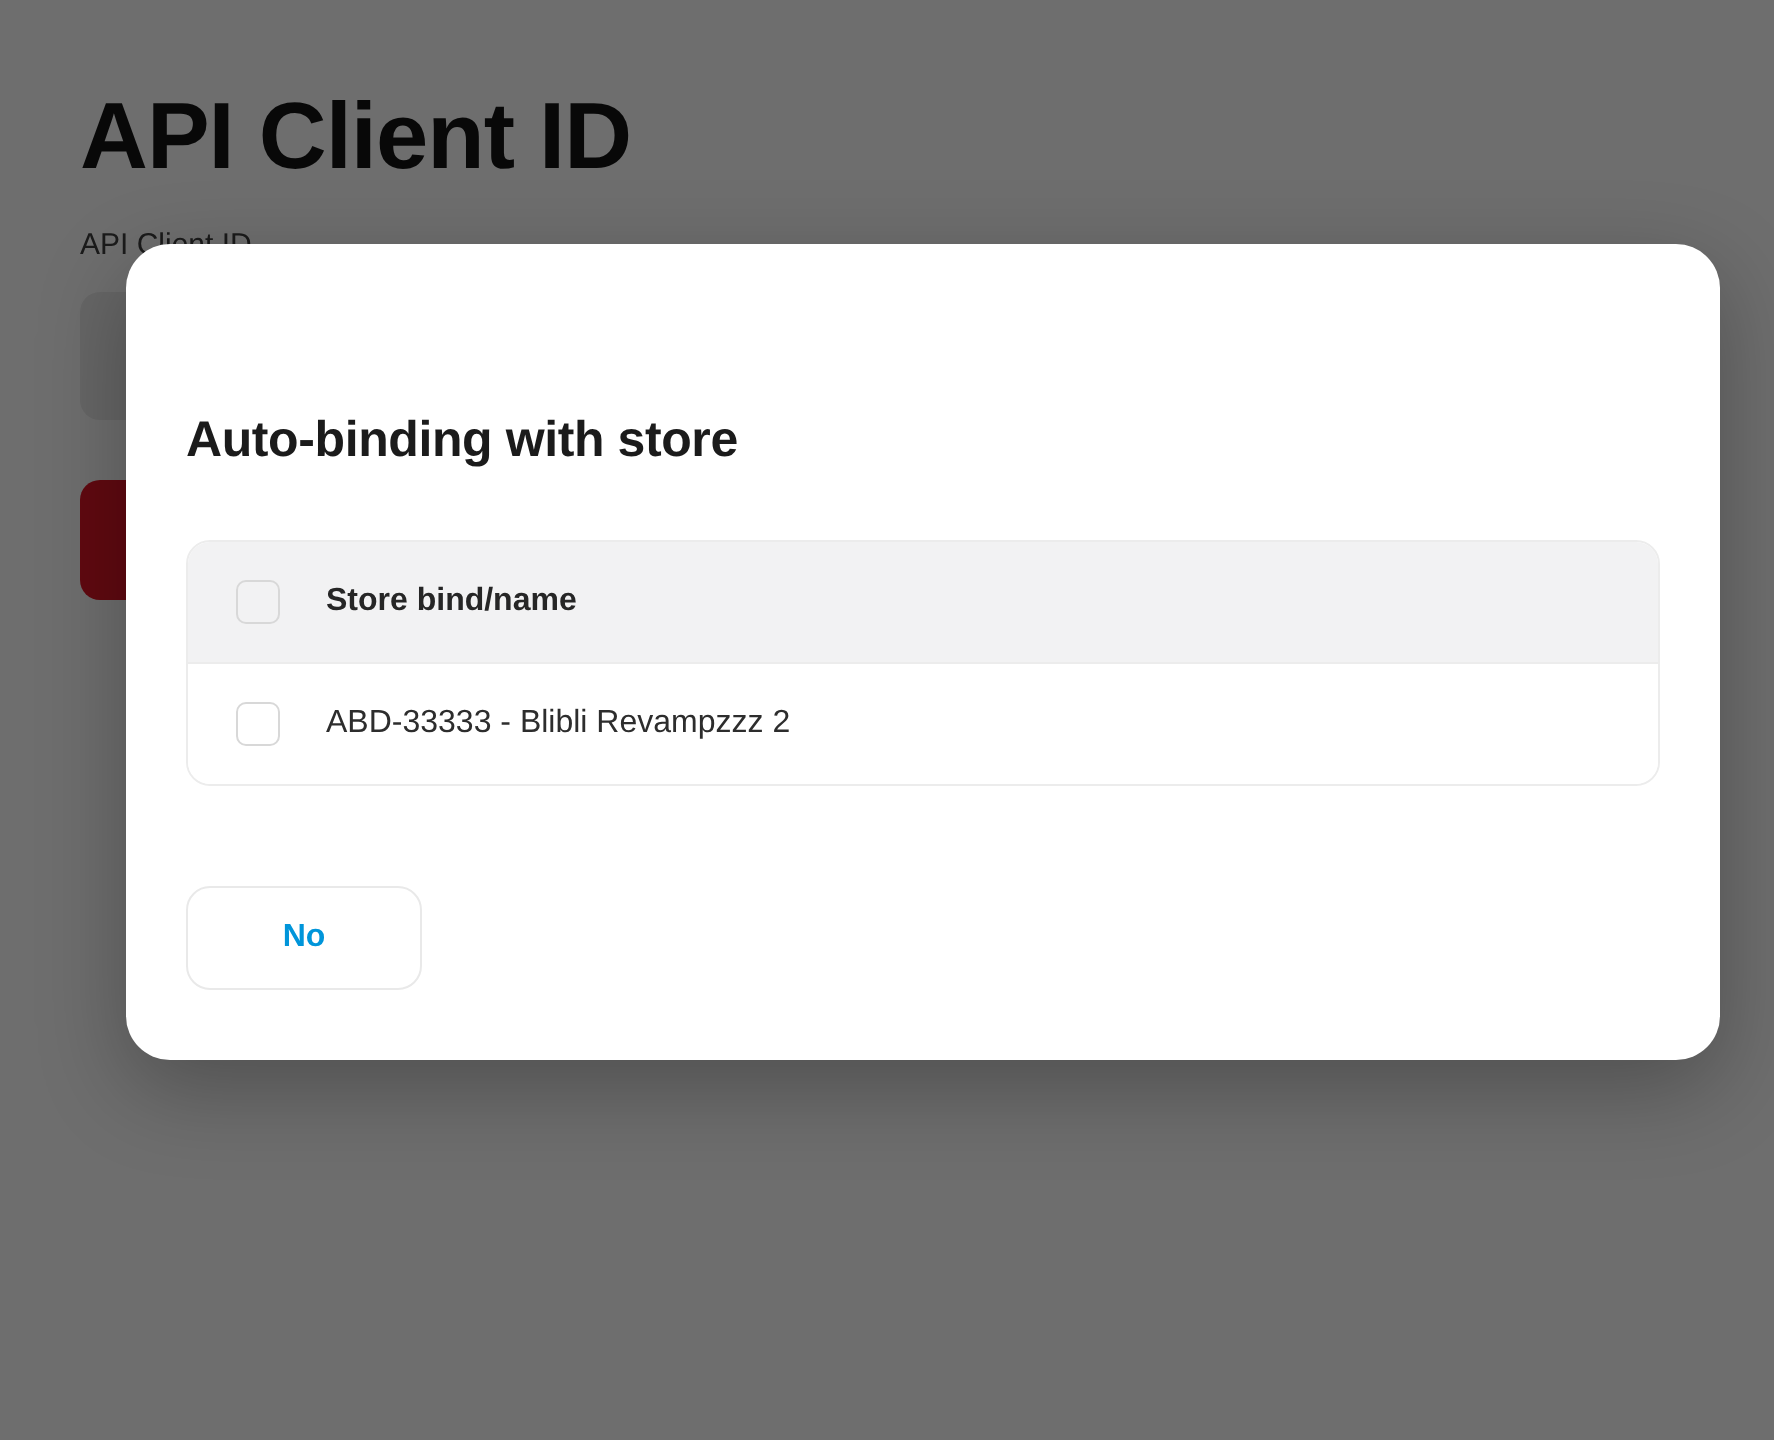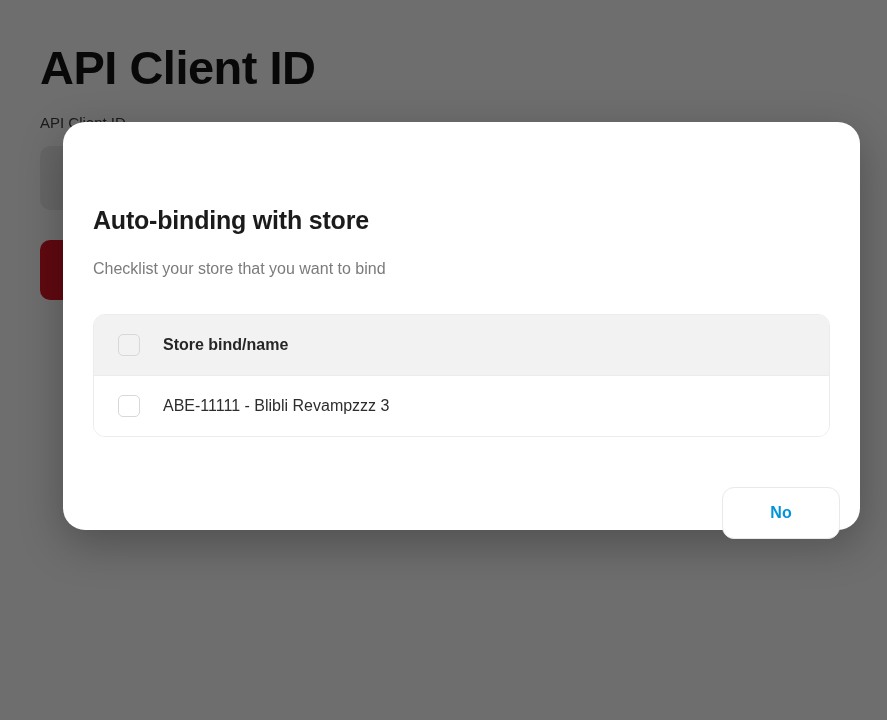--- a/index.html
+++ b/index.html
@@ -82,21 +82,21 @@
   }
   .t-head .cbx { background: transparent; }
   .cell-text {
     margin-left: 23px;
     font-size: 16px; color: #2d2d2d;
   }
   .t-head .cell-text { font-weight: 700; color: #262626; }
 
   
   .btn-row {
-    display: flex; justify-content: flex-end; align-items: center;
+    display: flex; justify-content: flex-start; align-items: center;
     gap: 20px; margin-top: 50px; margin-right: -10px;
   }
   .btn {
     width: 118px; height: 52px;
     border-radius: 12px;
     font-family: "Liberation Sans", sans-serif;
     font-size: 16px; font-weight: 700;
     display: flex; align-items: center; justify-content: center;
     cursor: pointer;
   }
@@ -119,29 +119,28 @@
   <h1 class="page-title">API Client ID</h1>
   <div class="field-label">API Client ID</div>
   <input class="field-input" type="text" style="">
   <button class="danger-button"></button>
 </div>
 
 <div class="overlay"></div>
 
 <div class="modal">
   <h2 class="modal-title">Auto-binding with store</h2>
-  <div class="modal-subtitle">Checklist your store that you want to bind</div>
 
   <div class="store-table">
     <div class="t-row t-head">
       <input type="checkbox" class="cbx" style="">
       <span class="cell-text">Store bind/name</span>
     </div>
     <div class="t-row">
       <input type="checkbox" class="cbx" style="">
-      <span class="cell-text">ABE-11111 - Blibli Revampzzz 3</span>
+      <span class="cell-text">ABD-33333 - Blibli Revampzzz 2</span>
     </div>
   </div>
 
   <div class="btn-row">
     <button class="btn btn-no">No</button>
   </div>
 </div>
 
 </body></html>

